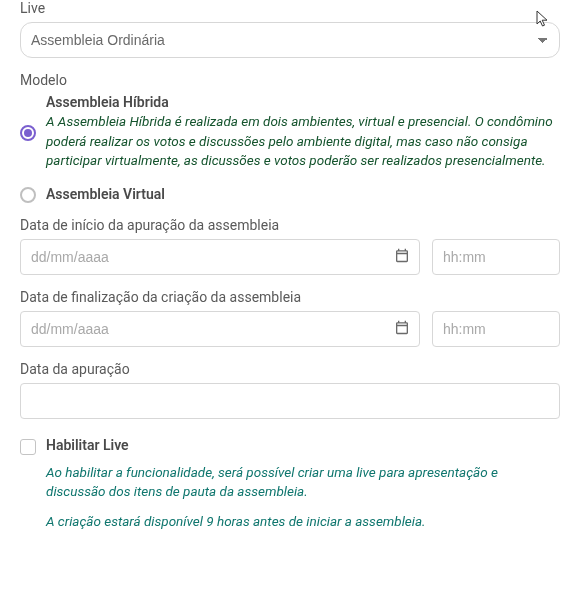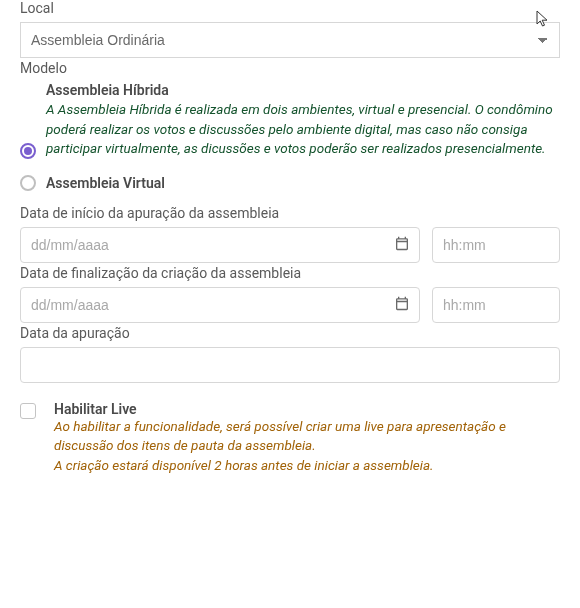--- a/index.html
+++ b/index.html
@@ -9,40 +9,40 @@
     color: #4a4a4a;
     background: #fff;
     width: 580px;
     padding: 0 20px 20px 20px;
   }
   .field-label {
     display: block;
     color: #5a5a5a;
     font-size: 14px;
     margin-bottom: 6px;
-    margin-top: 2px;
+    margin-top: 14px;
   }
   .select {
     width: 100%;
     height: 36px;
     border: 1px solid #d7d7d7;
-    border-radius: 0;
+    border-radius: 12px;
     background: #fff;
     padding: 0 10px;
     font-size: 14px;
     color: #6a6a6a;
     appearance: none;
     -webkit-appearance: none;
     background-image: linear-gradient(45deg, transparent 50%, #777 50%), linear-gradient(135deg, #777 50%, transparent 50%);
     background-position: calc(100% - 16px) 15px, calc(100% - 11px) 15px;
     background-size: 5px 5px, 5px 5px;
     background-repeat: no-repeat;
   }
   .radio-group { margin-top: 6px; }
-  .radio-item { display: flex; align-items: flex-end; margin-bottom: 14px; }
+  .radio-item { display: flex; align-items: center; margin-bottom: 14px; }
   .radio-outer {
     flex: 0 0 16px;
     width: 16px; height: 16px;
     border: 2px solid #bfbfbf;
     border-radius: 50%;
     margin-top: 2px;
     display: flex; align-items: center; justify-content: center;
     cursor: pointer;
   }
   .radio-outer.selected { border-color: #7a5fcf; }
@@ -74,51 +74,51 @@
   }
   .text-input::placeholder { color: #a9a9a9; }
   .date-input { padding-right: 36px; }
   .calendar-icon {
     position: absolute;
     right: 10px; top: 50%; transform: translateY(-50%);
     color: #6a6a6a;
     pointer-events: none;
   }
   .time-wrap { width: 128px; }
-  .checkbox-row { display: flex; align-items: flex-start; margin-top: 18px; gap: 8px; }
+  .checkbox-row { display: flex; align-items: flex-start; margin-top: 18px; }
   .checkbox {
     flex: 0 0 16px;
     width: 16px; height: 16px;
     border: 1px solid #c4c4c4;
     border-radius: 3px;
     margin-top: 2px;
     cursor: pointer;
     background: #fff;
   }
   .checkbox-text { margin-left: 10px; }
   .checkbox-title { font-weight: 600; color: #4a4a4a; font-size: 14px; }
   .checkbox-desc {
     font-style: italic;
-    color: #a16207;
+    color: #0f766e;
     font-size: 13.5px;
     line-height: 1.45;
-    margin-top: 0;
+    margin-top: 10px;
   }
   .cursor {
     position: fixed;
     pointer-events: none;
   }
 </style>
 </head>
 <body>
 
 
 
 
-<label class="field-label" style="margin-top:0">Local</label>
+<label class="field-label" style="margin-top:0">Live</label>
 <select class="select">
   <option>Assembleia Ordinária</option>
 </select>
 
 
 <label class="field-label">Modelo</label>
 <div class="radio-group">
 
   <div class="radio-item">
     <div class="radio-outer selected">
@@ -176,21 +176,21 @@
 
 <label class="field-label">Data da apuração</label>
 <input class="text-input" type="text" style="">
 
 
 <div class="checkbox-row">
   <div class="checkbox"></div>
   <div class="checkbox-text">
     <div class="checkbox-title">Habilitar Live</div>
     <div class="checkbox-desc">Ao habilitar a funcionalidade, será possível criar uma live para apresentação e discussão dos itens de pauta da assembleia.</div>
-    <div class="checkbox-desc">A criação estará disponível 2 horas antes de iniciar a assembleia.</div>
+    <div class="checkbox-desc">A criação estará disponível 9 horas antes de iniciar a assembleia.</div>
   </div>
 </div>
 
 
 <span class="cursor" style="left:536px; top:10px;">
   <svg width="14" height="18" viewBox="0 0 14 18">
       <path d="M1 1 L1 14 L4.2 11 L6.5 16 L8.5 15.2 L6.2 10.2 L11 10.2 Z" fill="#fff" stroke="#333" stroke-width="1"></path>
     </svg>
 </span>
 

